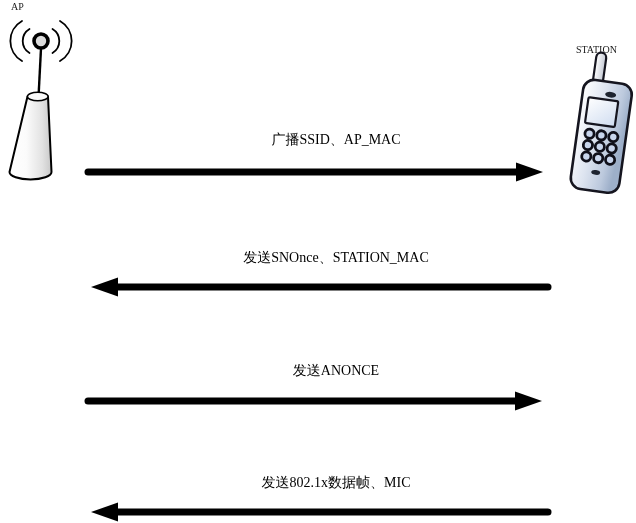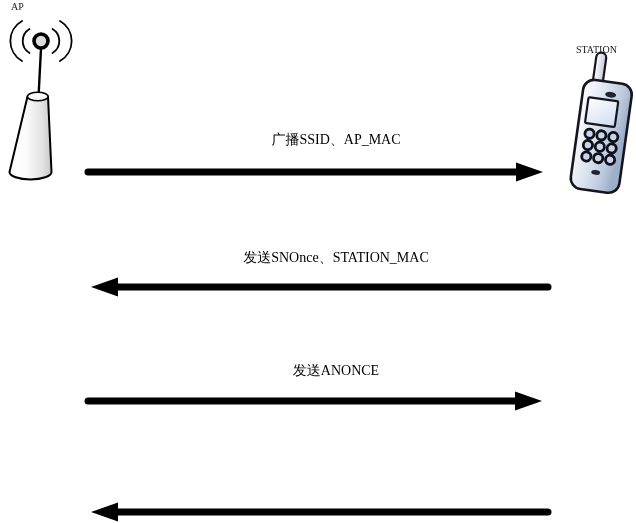--- a/index.html
+++ b/index.html
@@ -108,14 +108,15 @@
     </g>
     <g>
       <polygon points="91,512 118,502.5 118,521.5" fill="#000"></polygon>
       <line x1="116" y1="512" x2="548" y2="512" stroke="#000" stroke-width="7" stroke-linecap="round"></line>
     </g>
   </svg>
 
   <div class="msg-label" id="msg-label-0">广播SSID、AP_MAC</div>
   <div class="msg-label" id="msg-label-1">发送SNOnce、STATION_MAC</div>
   <div class="msg-label" id="msg-label-2">发送ANONCE</div>
+  <div class="msg-label" id="msg-label-3">发送802.1x数据帧、MIC</div>
 
 </div>
 
 </body></html>

